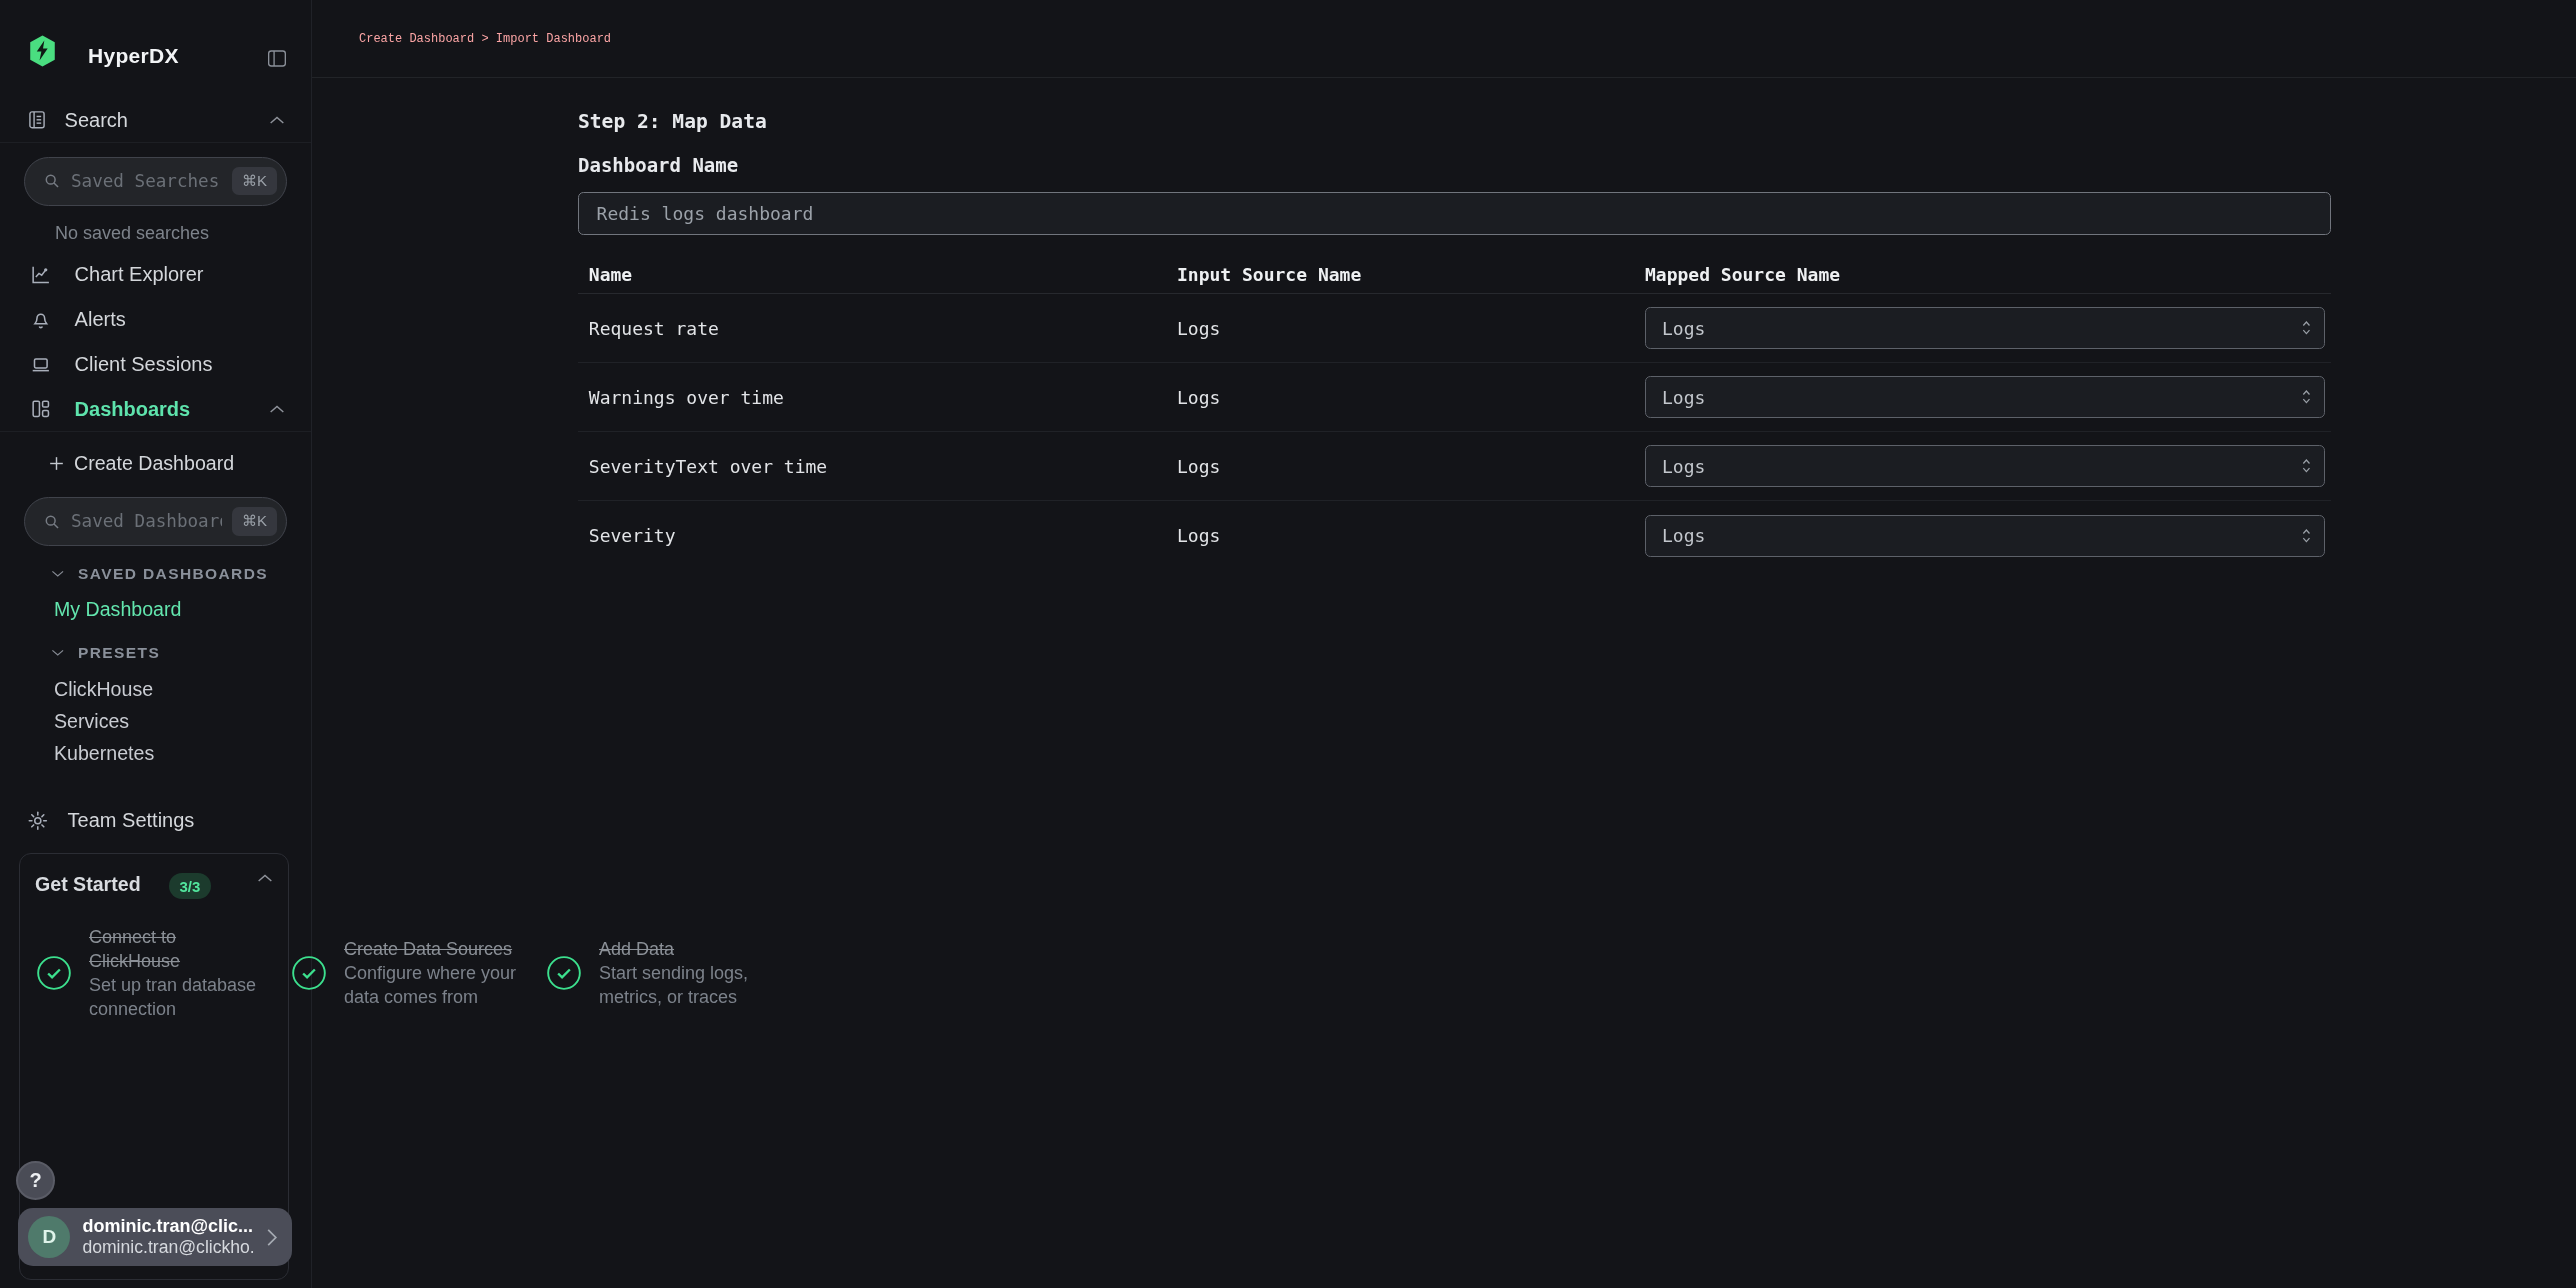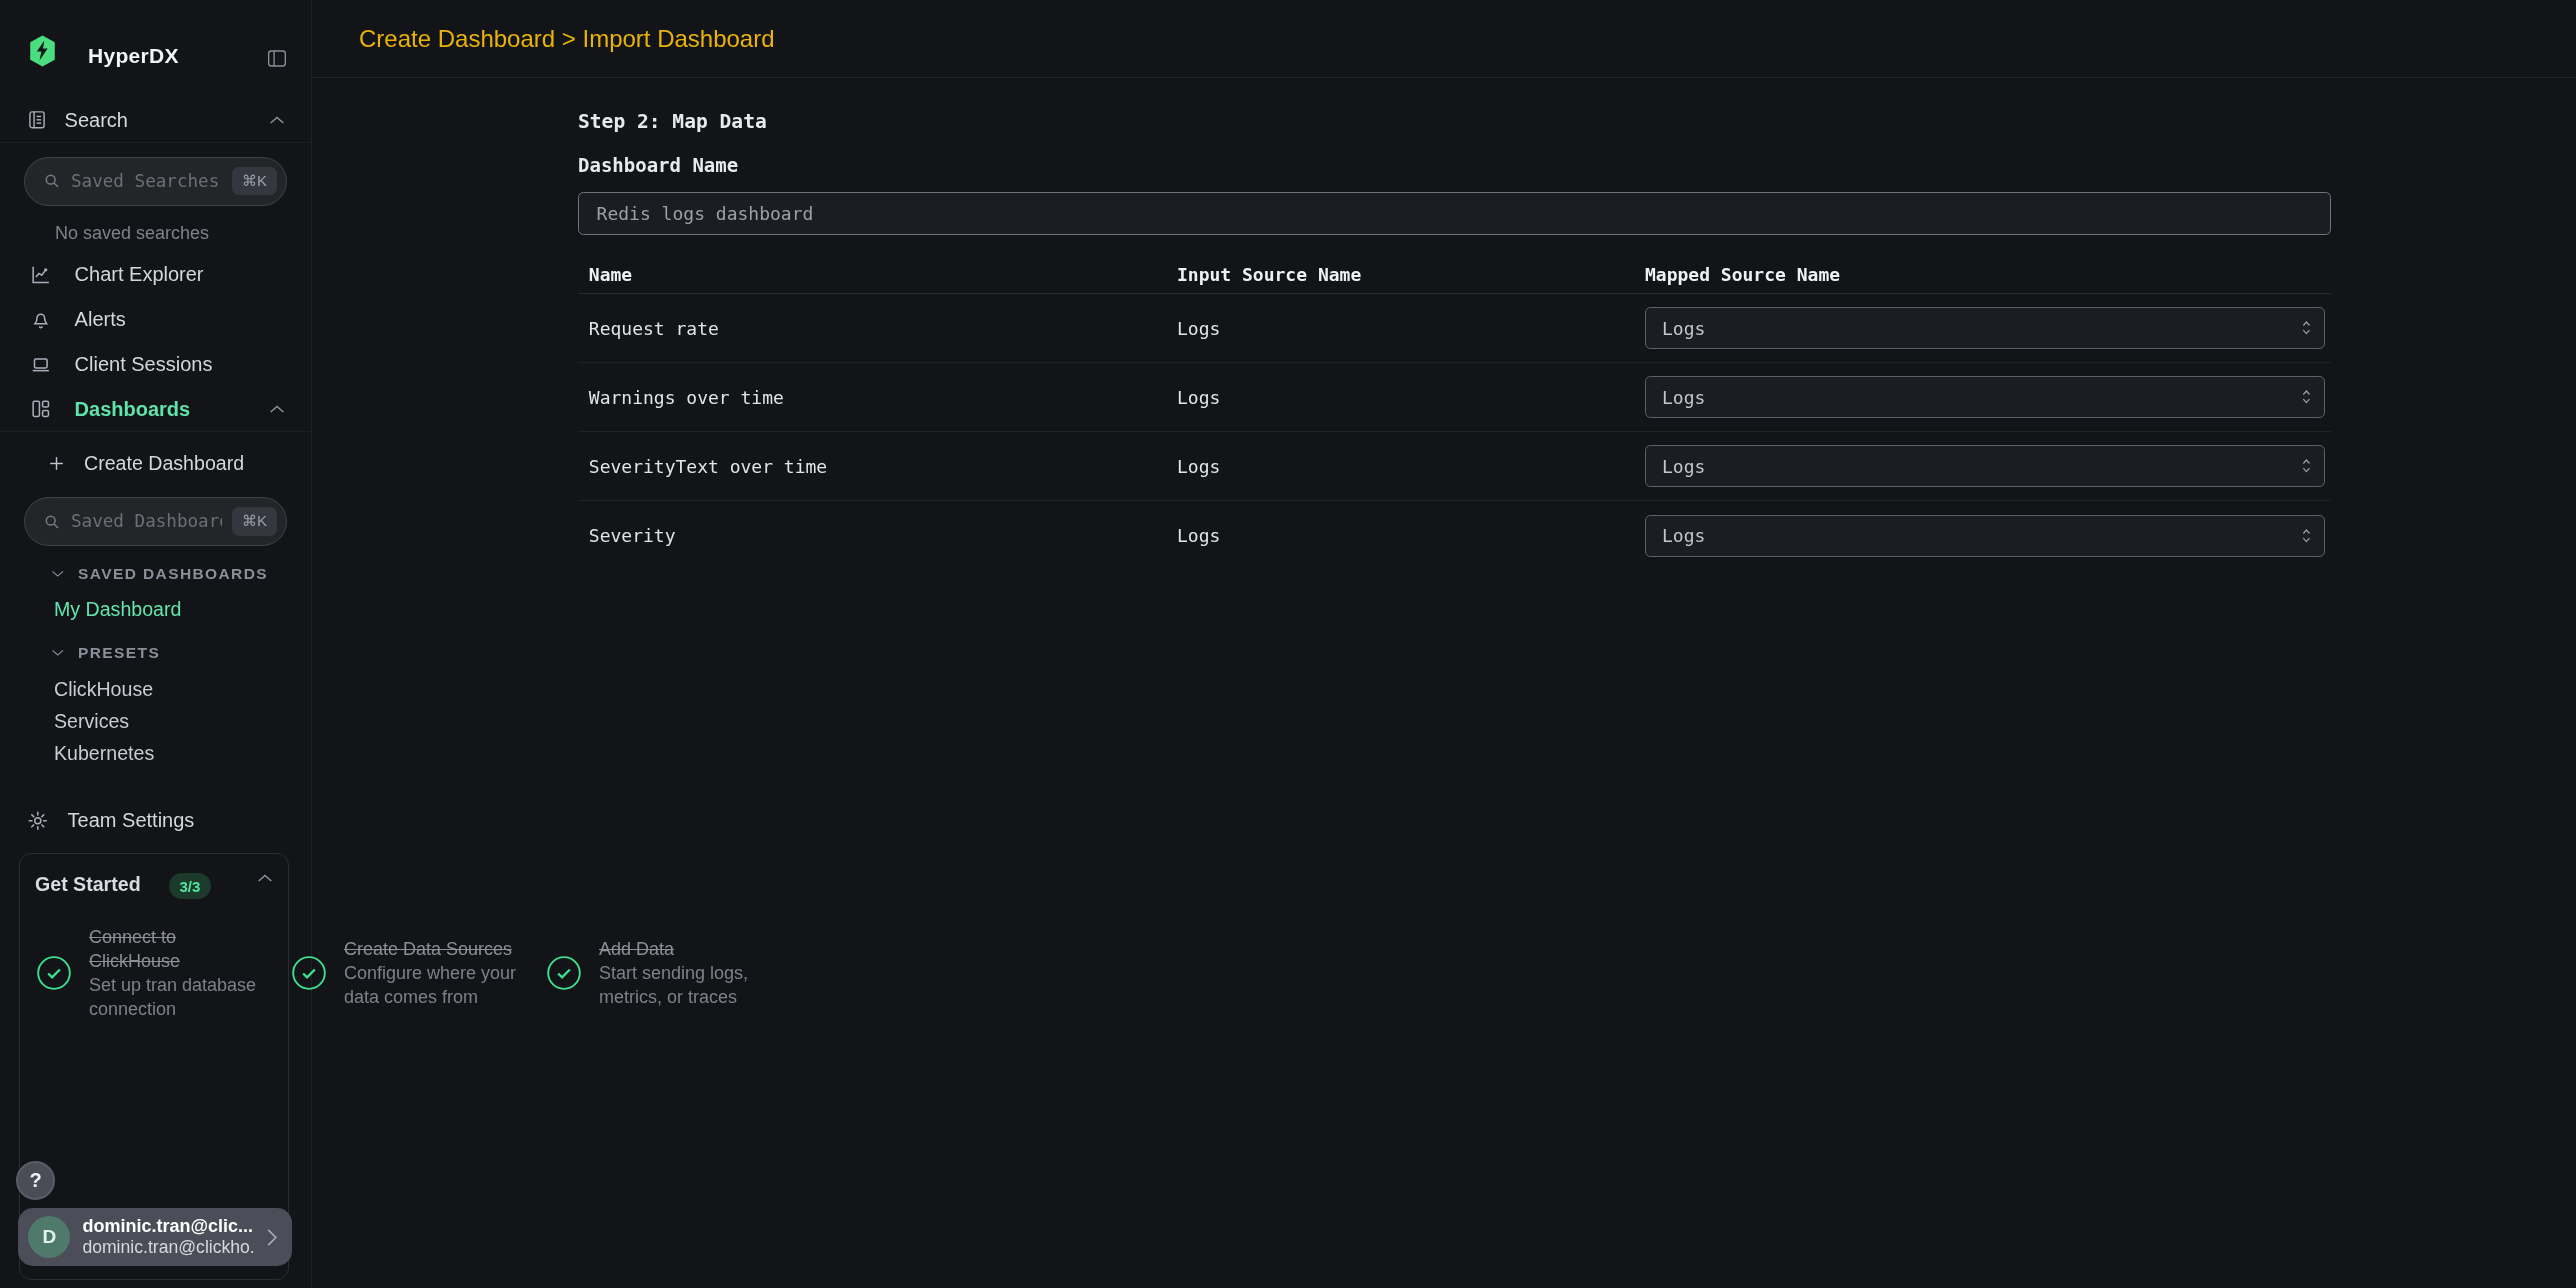--- a/index.html
+++ b/index.html
@@ -45,21 +45,21 @@
   .kbd{background:#35373e;border-radius:6.8px;padding:5.4px 9.5px;font-size:15px;color:#9aa0a8;font-family:var(--sans)}
 
   .empty-note{margin:17.6px 0 0 55px;font-size:18px;color:#7d838b}
 
   .nav{margin-top:8px}
   .nav-item{display:flex;align-items:center;height:45px;padding:0 26px 0 30px;gap:23px;cursor:pointer}
   .nav-item .label{font-size:20px;color:#d4d7db;flex:1}
   .nav-item.active .label{color:var(--accent);font-weight:bold}
   .nav-divider{border-bottom:1.4px solid #1d1f24}
 
-  .create-row{display:flex;align-items:center;margin-top:10.8px;height:42px;padding:0 26px 0 47px;gap:18px;cursor:pointer}
+  .create-row{display:flex;align-items:center;margin-top:10.8px;height:42px;padding:0 26px 0 47px;gap:8px;cursor:pointer}
   .create-row .label{font-size:19.6px;color:#d4d7db}
   .plus{color:#c2c7cd}
 
   .group-label{display:flex;align-items:center;margin-top:9.5px;height:27px;padding-left:51px;gap:13.5px;cursor:pointer}
   .group-label .label{font-size:15.5px;font-weight:bold;letter-spacing:1.4px;color:#8a909a}
   .group-label .chev{color:#868b94}
   .mt-lg{margin-top:15px}
   .subitem{display:flex;align-items:center;height:32px;padding-left:54px;font-size:19.6px;color:#c9ccd2;cursor:pointer}
   .subitem.green{color:#63e6ae;height:30px;margin-top:6.8px}
   .subitem.first{margin-top:6.8px}
@@ -84,21 +84,21 @@
   .user-chip{position:absolute;left:17.6px;top:1208px;width:274px;height:58px;border-radius:15px;background:#4b4d58;display:flex;align-items:center;padding:0 10.8px;gap:12px;cursor:pointer}
   .avatar{flex:0 0 42px;width:42px;height:42px;border-radius:50%;background:#4f7a6b;color:#dff3ea;font-size:19px;font-weight:bold;display:flex;align-items:center;justify-content:center}
   .user-names{flex:1;min-width:0}
   .user-name{font-size:18px;font-weight:bold;color:#ffffff;line-height:22px;white-space:nowrap;overflow:hidden}
   .user-email{font-size:17.6px;color:#d6d9de;line-height:21.6px;white-space:nowrap;overflow:hidden}
   .user-chip .chev{color:#a6abb3;margin-right:2.7px}
 
   
   .main{flex:1;display:flex;flex-direction:column;min-width:0}
   .topbar{height:78px;flex:0 0 78px;border-bottom:1.4px solid #222428;display:flex;align-items:center;padding-left:47px}
-  .breadcrumb{font-family:Liberation Sans, sans-serif;font-size:24px;color:#eab308}
+  .breadcrumb{font-family:Liberation Mono, monospace;font-size:12px;color:#fca5a5}
 
   .content{width:1753px;margin-left:266px}
   .dropzone{margin-top:42px;height:249px;background:var(--bg-elev);border:1.4px dashed #3c3f46;border-radius:2.7px;display:flex;align-items:center;justify-content:center;gap:30px;cursor:pointer}
   .file-icon{color:#9aa0a8}
   .dz-title{font-family:var(--mono);font-size:24px;color:var(--txt-mid);margin-bottom:10.8px}
   .dz-sub{font-family:var(--mono);font-size:18px;color:var(--txt-dim)}
 
   .step-title{margin-top:32px;font-family:var(--mono);font-size:19.6px;font-weight:bold;color:#e8eaed;line-height:24px}
   .field-label{margin-top:20px;font-family:var(--mono);font-size:19px;font-weight:bold;color:#e8eaed;line-height:23px}
   .name-input{margin-top:15px;width:100%;height:43px;background:var(--field-bg);border:1.4px solid var(--border-field);border-radius:5.4px;padding:0 17.6px;font-family:var(--mono);font-size:18px;color:#9ba1a9;outline:none}

